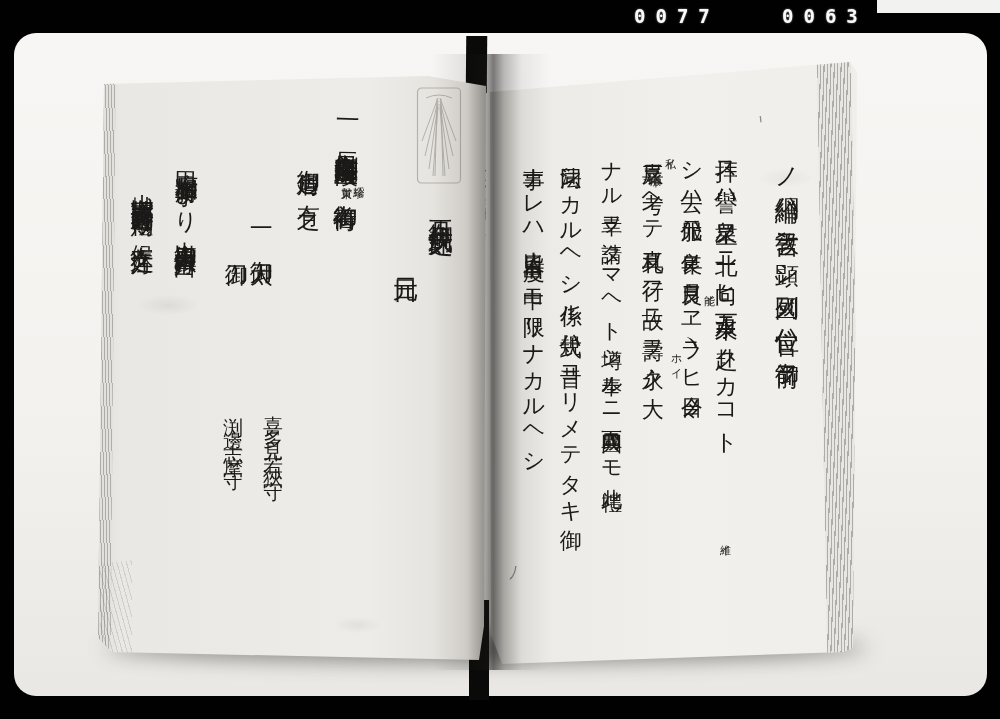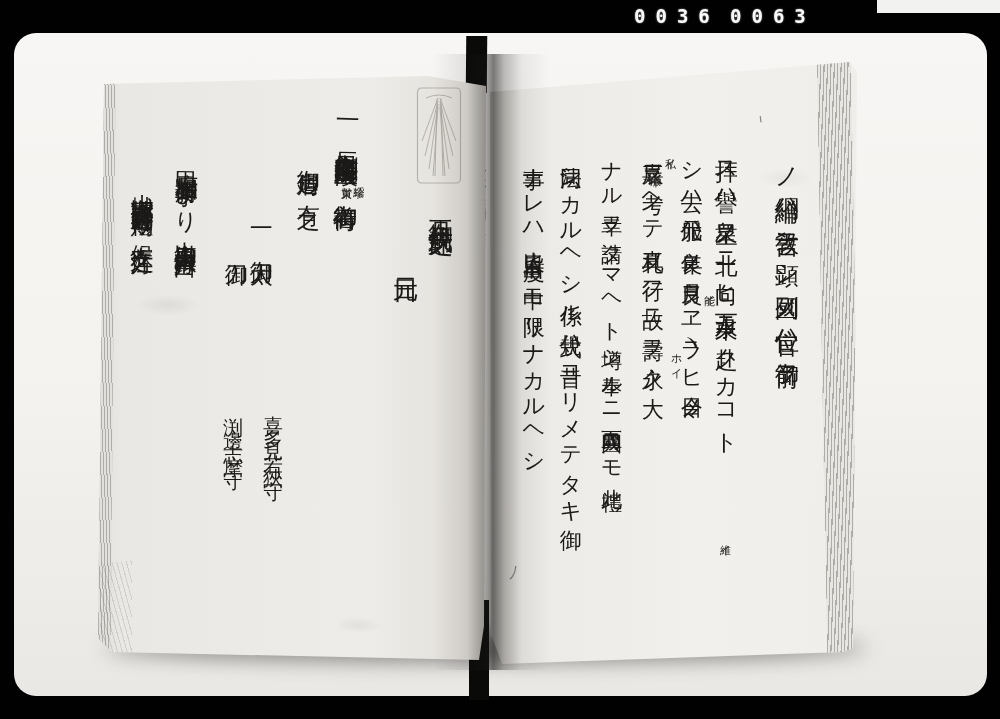--- a/index.html
+++ b/index.html
@@ -4,21 +4,21 @@
 <style>
   html,body{margin:0;padding:0;background:#000;width:1000px;height:719px;overflow:hidden;}
   .stage{position:absolute;left:0;top:0;width:1000px;height:719px;background:#010101;
          font-family:"DejaVu Serif","Liberation Serif",serif;}
 
   
   .digits{position:absolute;top:5px;font-family:"DejaVu Sans Mono","Liberation Mono",monospace;
           font-weight:bold;font-size:19px;color:#fafafa;letter-spacing:10px;
           text-shadow:0 0 2px rgba(255,255,255,.65);z-index:10;}
   .d-left{left:634px;}
-  .d-right{left:730px;}
+  .d-right{left:782px;}
   .corner-tab{position:absolute;left:877px;top:0;width:123px;height:13px;background:#f2f2f1;z-index:9;}
 
   
   .backdrop{position:absolute;left:14px;top:33px;width:973px;height:663px;border-radius:22px;
             background:linear-gradient(180deg,#f7f6f4 0%,#f3f2ef 55%,#eae8e5 100%);z-index:0;}
   .book-shadow{position:absolute;left:105px;top:634px;width:762px;height:28px;border-radius:50%;
                background:rgba(42,40,37,.5);filter:blur(10px);z-index:1;}
 
   
   .spine-bar{position:absolute;background:#0a0a09;z-index:2;}
@@ -62,21 +62,21 @@
   .ann.mark{opacity:.5;}
 
   
   .stamp{position:absolute;left:318px;top:16px;}
 </style>
 </head>
 <body>
 
 <div class="stage">
 
-  <span class="digits d-left">0036</span>
+  <span class="digits d-left">0077</span>
   <span class="digits d-right">0063</span>
   <div class="corner-tab"></div>
 
   <div class="backdrop"></div>
   <div class="book-shadow"></div>
   <div class="spine-bar spine-top"></div>
   <div class="spine-bar spine-bottom"></div>
 
   <div class="page page-left" id="page-left">
     <div class="fore-edge-left"></div>

